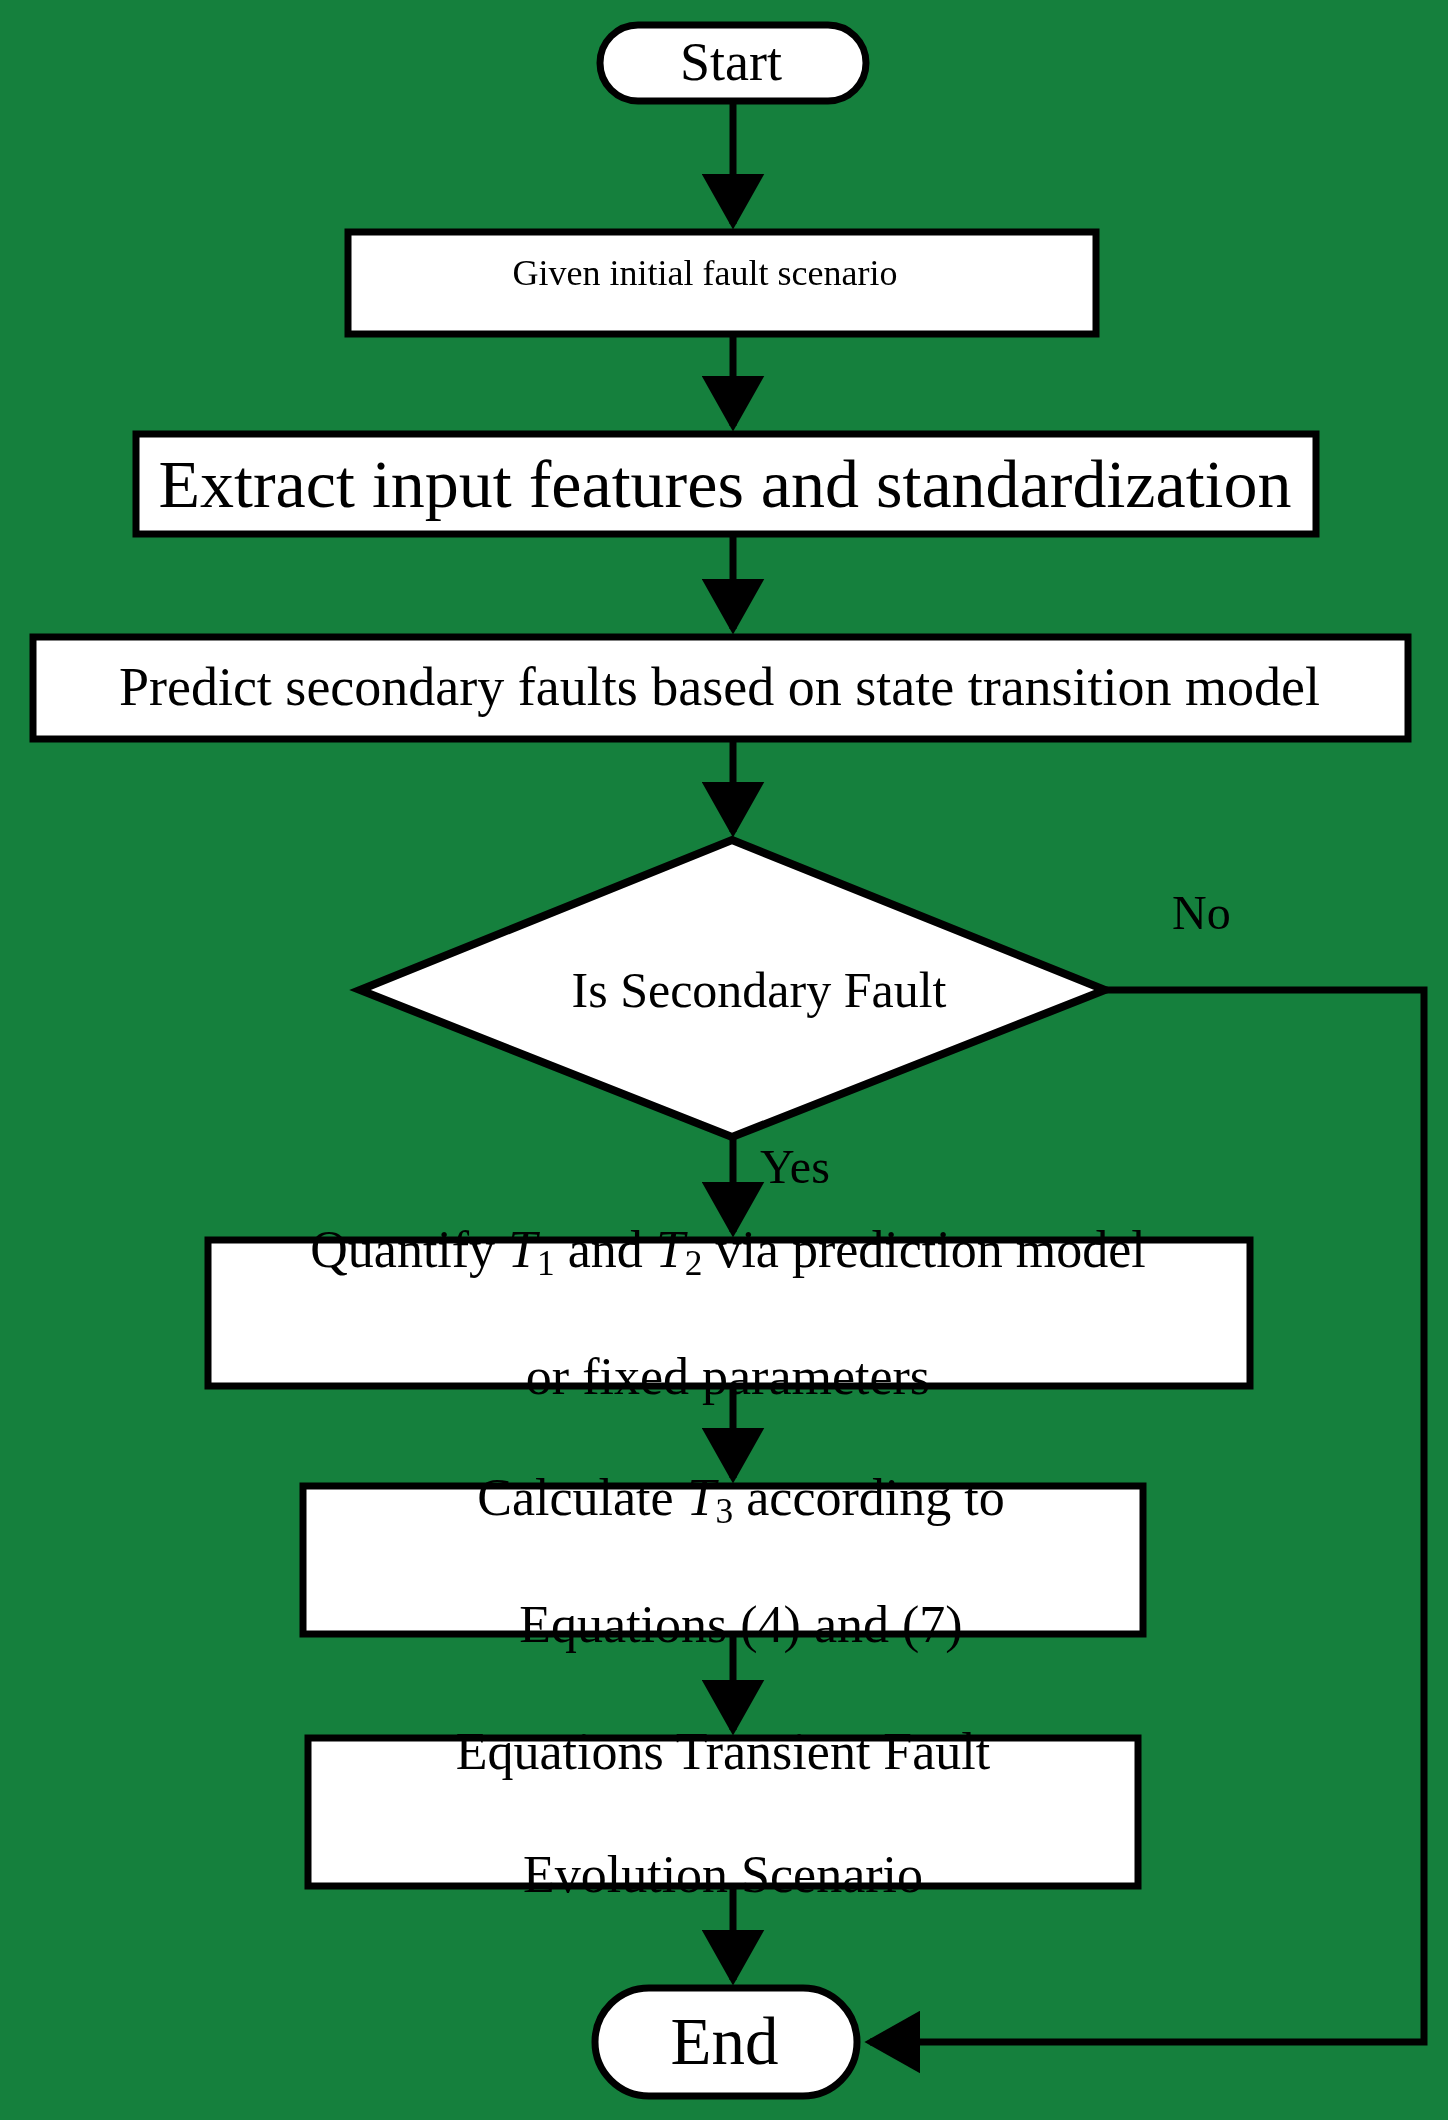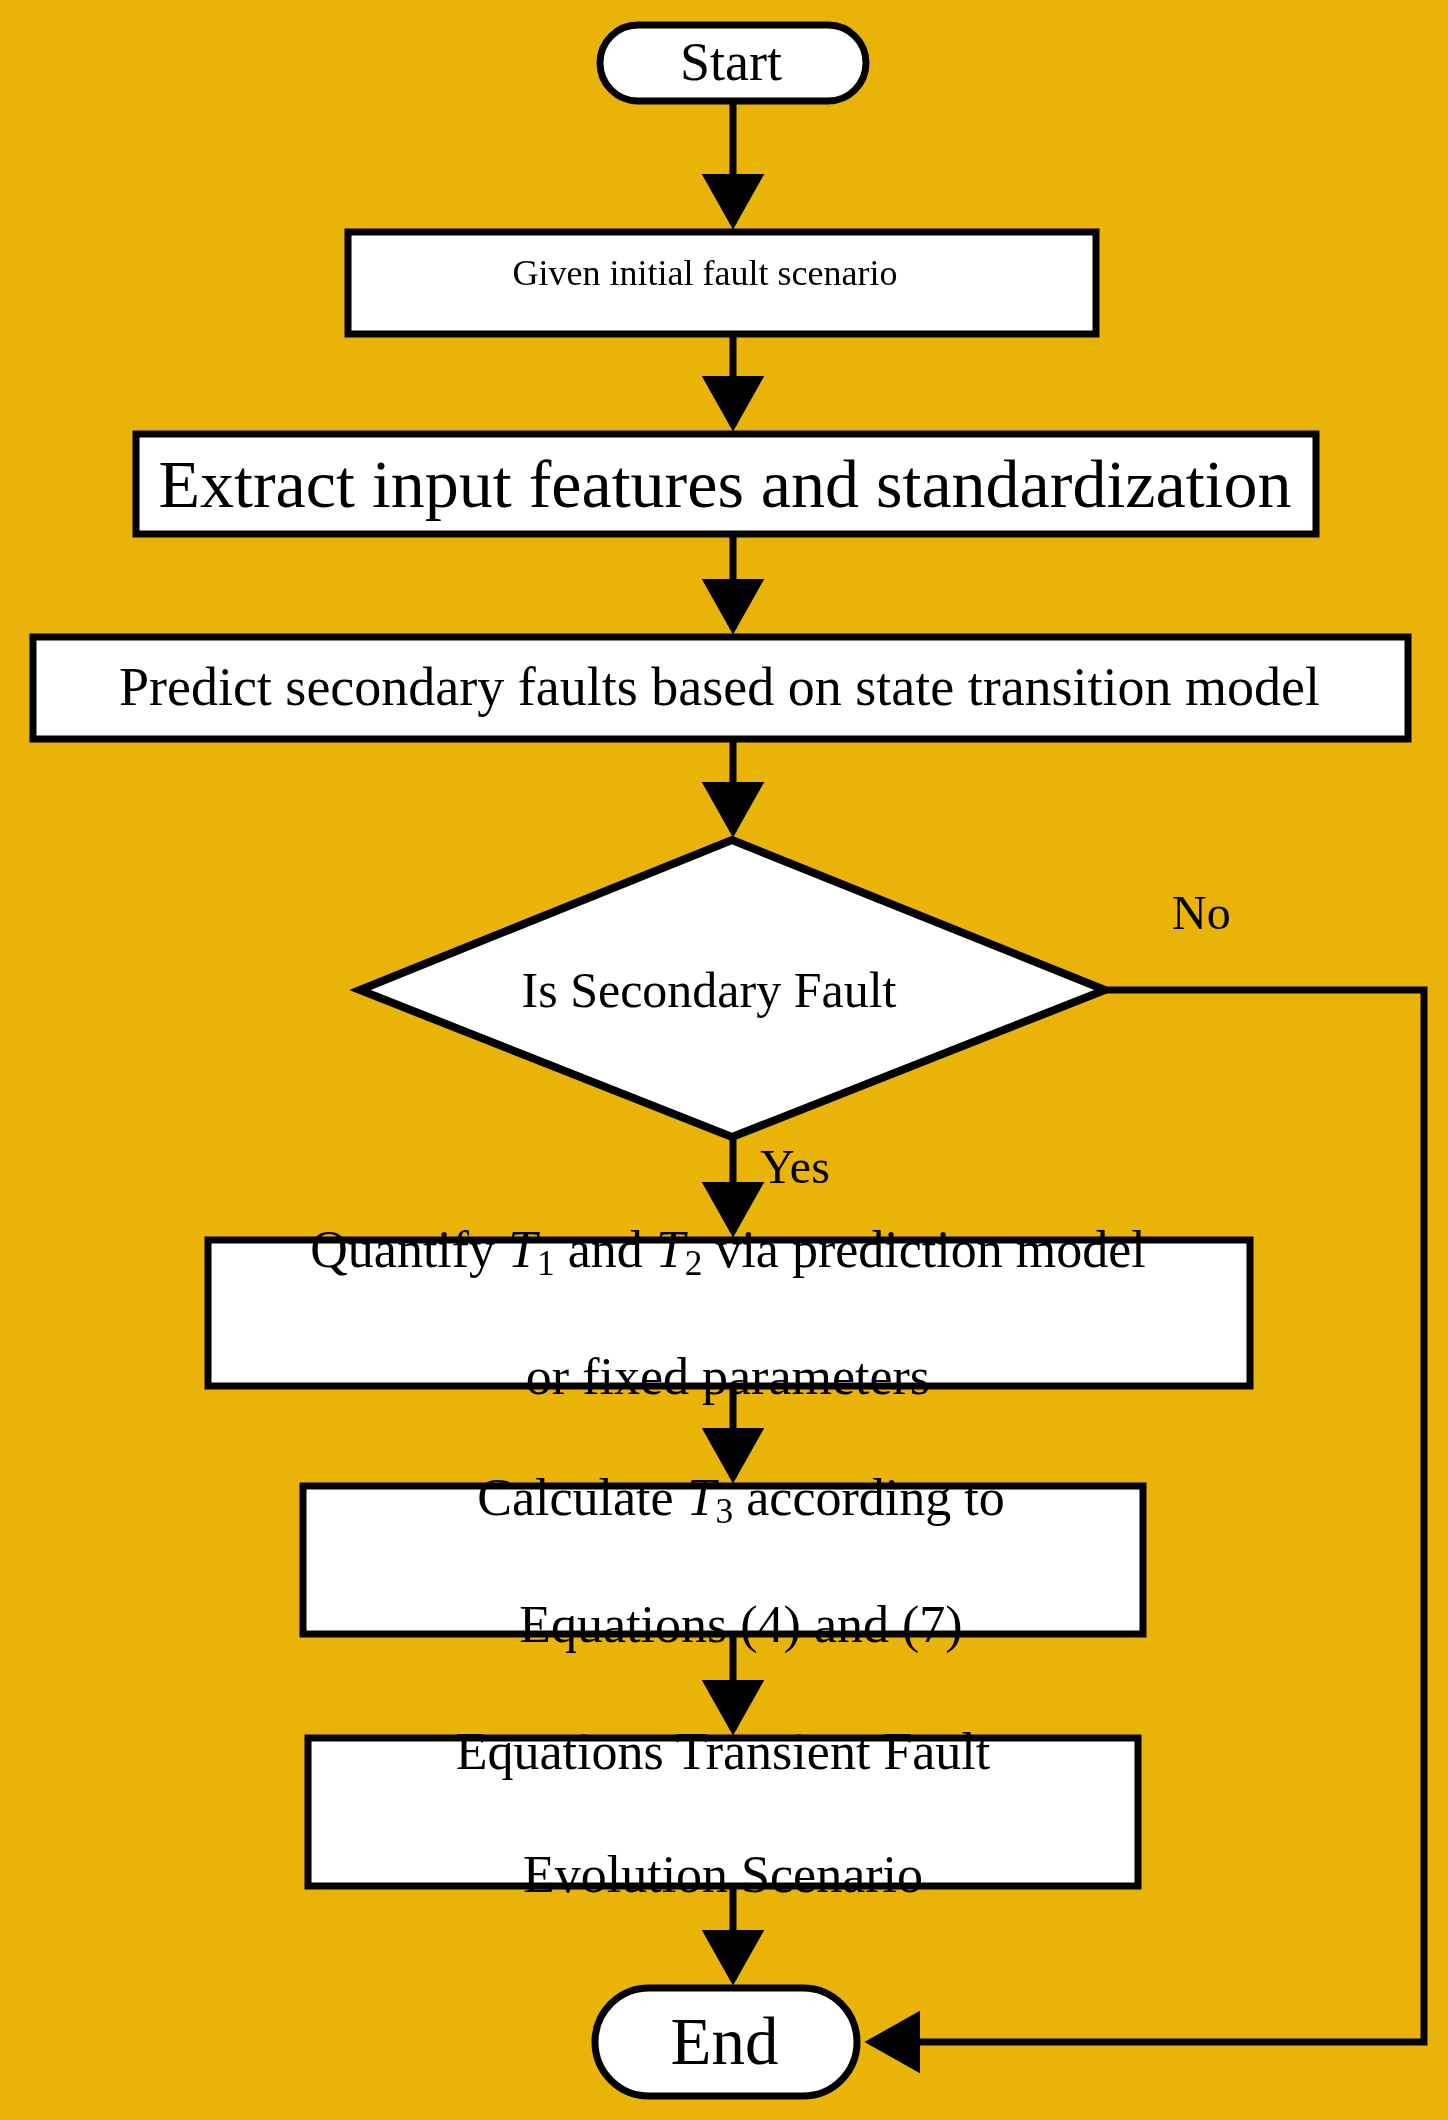--- a/index.html
+++ b/index.html
@@ -4,21 +4,21 @@
 <style>
   html, body {
     margin: 0;
     padding: 0;
     background: #ffffff;
   }
   #canvas {
     position: relative;
     width: 1448px;
     height: 2120px;
-    background: #eab308;
+    background: #15803d;
     overflow: hidden;
     font-family: "Liberation Serif", "DejaVu Serif", serif;
     color: #000000;
   }
   #flow-svg {
     position: absolute;
     left: 0;
     top: 0;
     width: 1448px;
     height: 2120px;
@@ -47,21 +47,21 @@
   .math-sub {
     font-size: 0.68em;
     vertical-align: -0.22em;
     font-style: normal;
     letter-spacing: 0;
   }
   .lbl-start  { left: 592px;  top: 23px;   width: 278px; height: 80px;  font-size: 54px; }
   .lbl-given  { left: 329px;  top: 230px;  width: 752px; height: 86px; font-size: 36px; }
   .lbl-extract{ left: 133px;  top: 432px;  width: 1184px;height: 104px; font-size: 68px; }
   .lbl-predict{ left: 30px;   top: 635px;  width: 1379px;height: 106px; font-size: 54px; }
-  .lbl-decision{left: 406px;  top: 905px;  width: 606px; height: 170px; font-size: 50px; }
+  .lbl-decision{left: 456px;  top: 905px;  width: 606px; height: 170px; font-size: 50px; }
   .lbl-quant  { left: 205px;  top: 1238px; width: 1046px;height: 150px; font-size: 52px; }
   .lbl-calc   { left: 300px;  top: 1485px; width: 846px; height: 152px; font-size: 52px; margin-left: 18px; }
   .lbl-gen    { left: 305px;  top: 1737px; width: 836px; height: 152px; font-size: 52px; }
   .lbl-end    { left: 592px;  top: 1985px; width: 265px; height: 113px; font-size: 67px; }
   .lbl-no     { left: 1172px; top: 889px; }
   .lbl-yes    { left: 760px;  top: 1143px; }
 </style>
 </head>
 <body>
 

